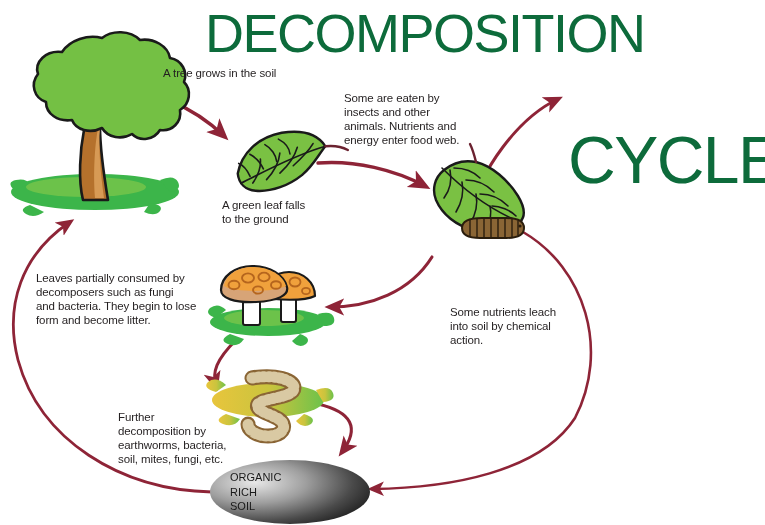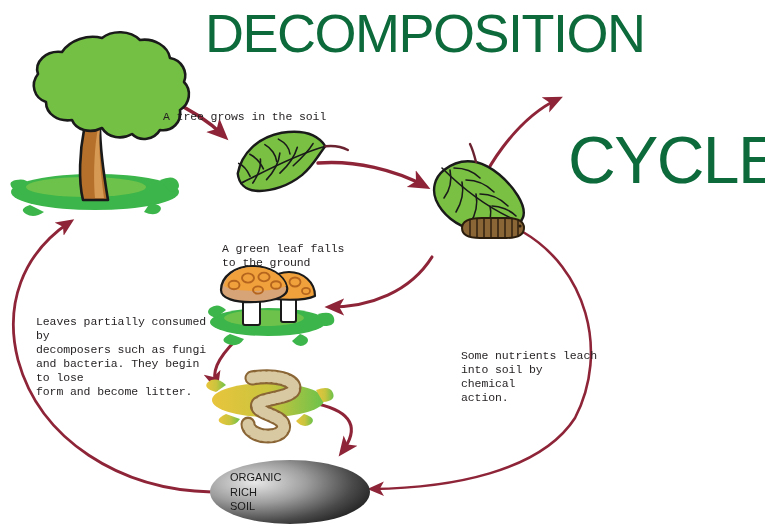--- a/index.html
+++ b/index.html
@@ -20,26 +20,25 @@
   #art {
     position: absolute;
     left: 0;
     top: 0;
     width: 765px;
     height: 525px;
   }
   .label {
     position: absolute;
     color: #231f20;
-    font-family: Liberation Mono, monospace;
+    font-family: Liberation Sans, sans-serif;
     font-size: 11.5px;
     line-height: 1.22;
     white-space: pre-line;
     letter-spacing: -0.1px;
-    margin-top: 44px;
   }
   #title-line1, #title-line2 {
     position: absolute;
     color: #0d6b3b;
     font-family: "Liberation Sans", sans-serif;
     font-weight: 400;
     letter-spacing: -1.5px;
   }
   #title-line1 {
     left: 205px;
@@ -49,21 +48,21 @@
   #title-line2 {
     left: 568px;
     top: 84px;
     font-size: 66px;
     margin-top: 38px;
   }
   .lbl-tree      { left: 163px; top: 66px;  width: 170px; }
   .lbl-eaten     { left: 344px; top: 91px;  width: 130px; }
   .lbl-leaffall  { left: 222px; top: 198px; width: 130px; }
   .lbl-litter    { left: 36px;  top: 271px; width: 175px; }
-  .lbl-leach     { left: 461px; top: 305px; width: 140px; }
+  .lbl-leach     { left: 450px; top: 305px; width: 140px; }
   .lbl-further   { left: 118px; top: 410px; width: 130px; }
   .soil-text {
     position: absolute;
     left: 230px;
     top: 470px;
     width: 120px;
     color: #1a1a1a;
     font-family: "Liberation Sans", sans-serif;
     font-size: 11px;
     line-height: 1.32;
@@ -291,31 +290,39 @@
     <g>
       <ellipse cx="290" cy="492" rx="80" ry="32" fill="url(#soilGrad)"></ellipse>
     </g>
   </svg>
 
   <div id="title-line1">DECOMPOSITION</div>
   <div id="title-line2">CYCLE</div>
 
   <div class="label lbl-tree">A tree grows in the soil</div>
 
+  <div class="label lbl-eaten">Some are eaten by
+insects and other
+animals. Nutrients and
+energy enter food web.</div>
 
   <div class="label lbl-litter">Leaves partially consumed by
 decomposers such as fungi
 and bacteria. They begin to lose
 form and become litter.</div>
 
   <div class="label lbl-leaffall">A green leaf falls
 to the ground</div>
 
   <div class="label lbl-leach">Some nutrients leach
 into soil by chemical
 action.</div>
 
+  <div class="label lbl-further">Further
+decomposition by
+earthworms, bacteria,
+soil, mites, fungi, etc.</div>
 
   <div class="soil-text">ORGANIC
 RICH
 SOIL</div>
 
 </div>
 
 </body></html>

